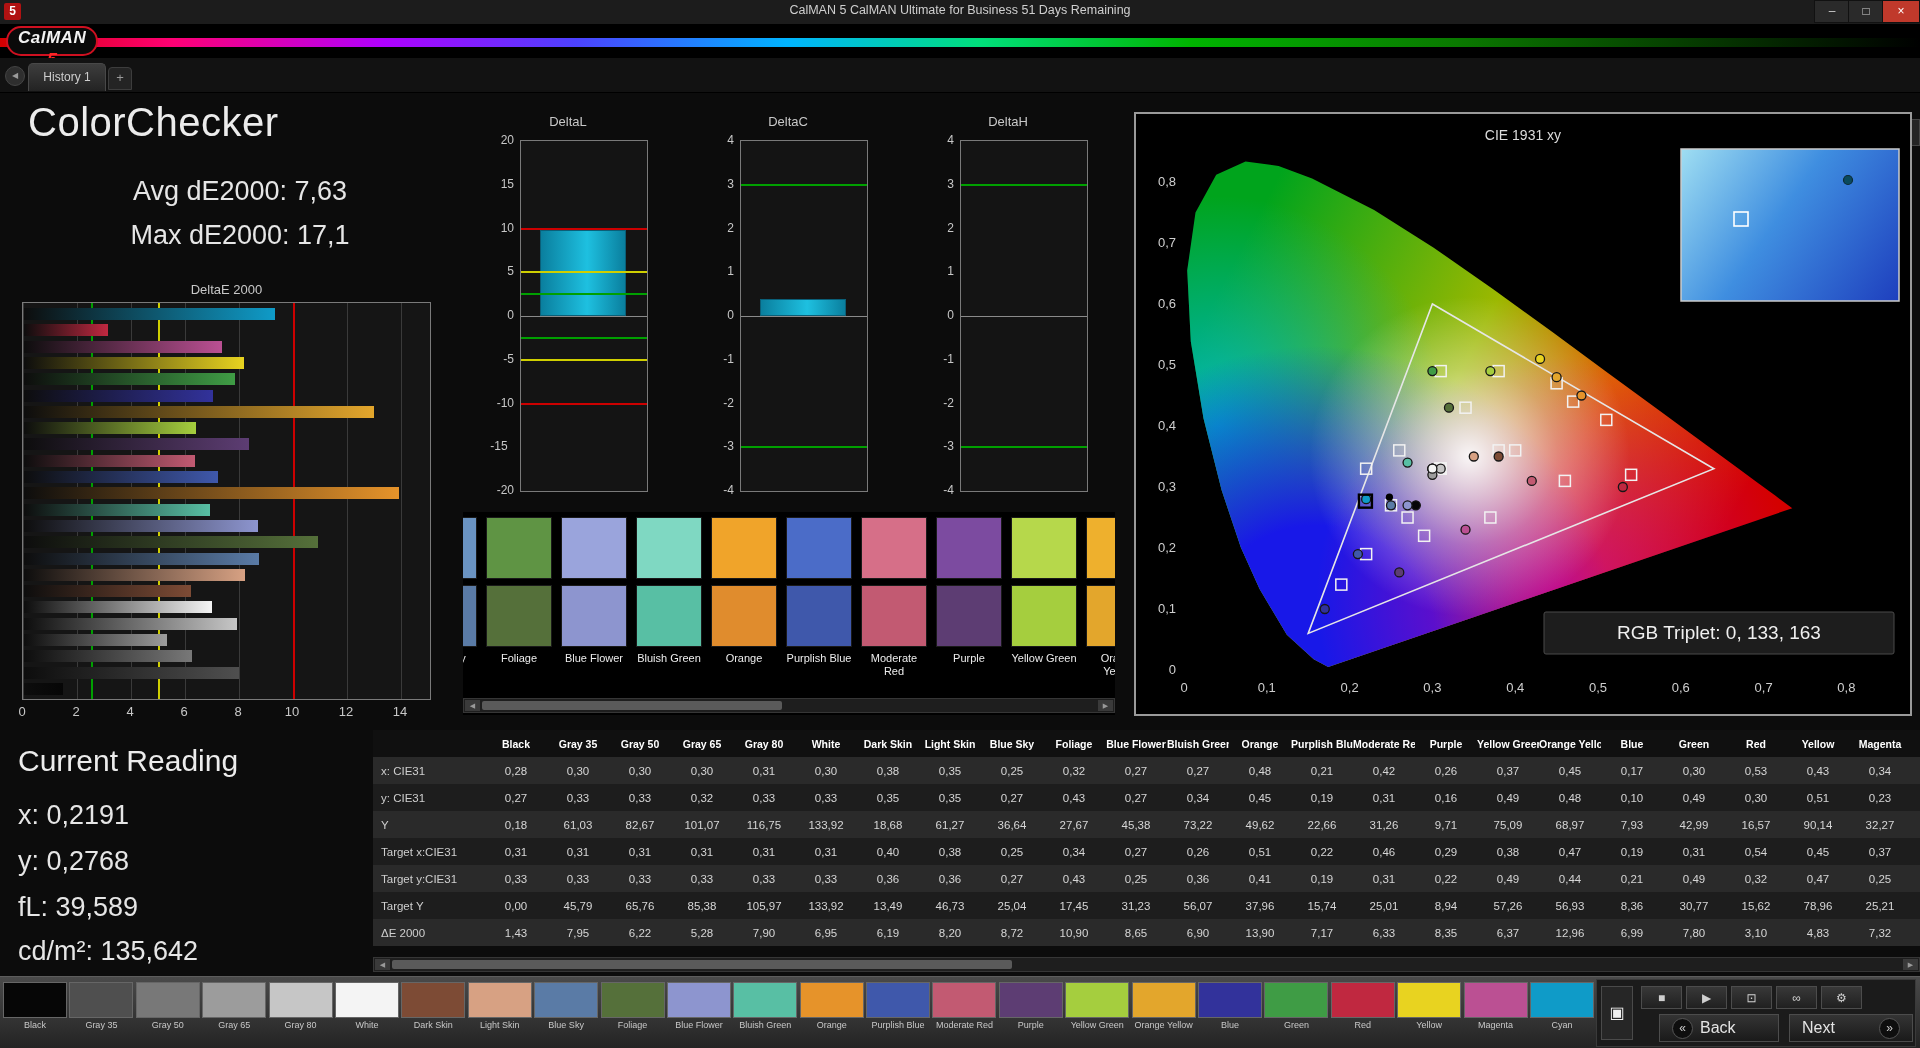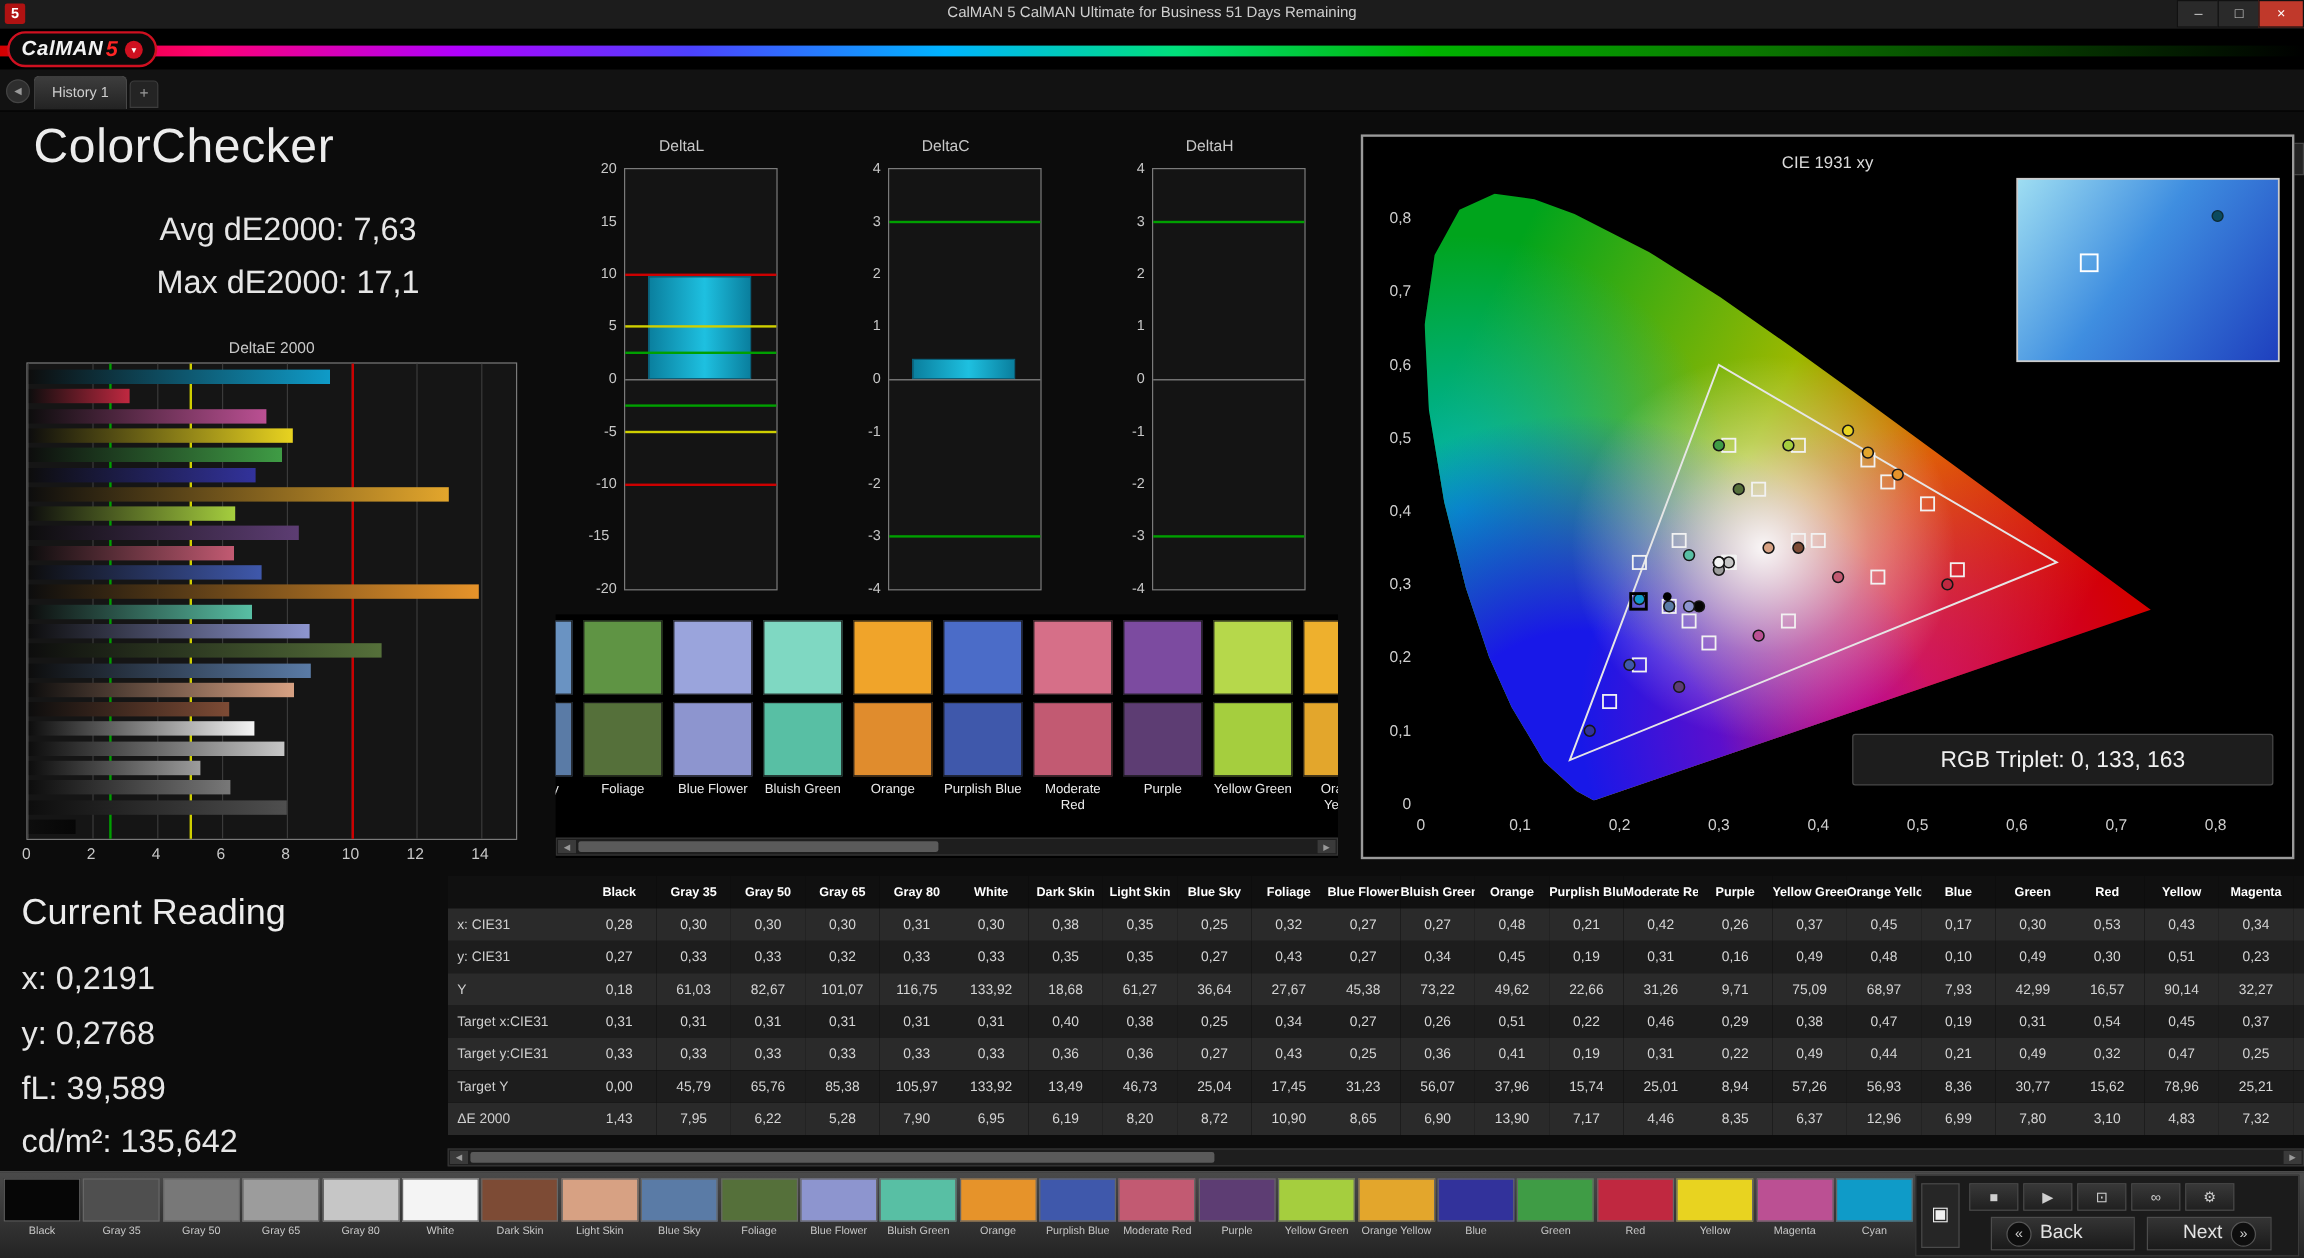--- a/index.html
+++ b/index.html
@@ -11,21 +11,21 @@
   #win-title{position:absolute;left:0;right:0;top:3px;text-align:center;font-size:12.5px;color:#cfcfcf;}
   .wbtn{position:absolute;top:0;width:34px;height:21px;text-align:center;line-height:20px;font-size:12px;
     color:#cfcfcf;background:#2a2a2a;border:1px solid #111;cursor:default;}
   #btn-min{right:70px;} #btn-max{right:36px;}
   #btn-close{right:0;width:36px;background:#c0392b;color:#fff;}
   
   #logorow{position:absolute;left:0;top:24px;width:1920px;height:34px;background:#000;}
   #rainbow{position:absolute;left:0;top:14px;width:1920px;height:9px;
     background:linear-gradient(90deg,#d40000 0%,#ff0074 9%,#b000ff 20%,#4c42ff 30%,#00b4ff 41%,#00e07c 51%,#00b400 62%,#0a7800 76%,#053200 90%,#000 100%);}
   #calman-logo{position:absolute;left:6px;top:2px;height:26px;padding:0 10px;background:#0a0a0a;
-    border:2px solid #cf1020;border-radius:15px;display:flex;align-items:center;gap:2px;}
+    border:2px solid #cf1020;border-radius:15px;display:flex;align-items:center;gap:2px;flex-direction:column;}
   #calman-logo .t1{color:#f2f2f2;font-size:17px;font-weight:bold;font-style:italic;letter-spacing:.5px;}
   #calman-logo .t2{color:#ff2626;font-size:18px;font-weight:bold;font-style:italic;}
   #logo-caret{width:15px;height:15px;border-radius:50%;background:#cf1020;color:#fff;font-size:8px;
     text-align:center;line-height:15px;margin-left:4px;}
   
   #tabbar{position:absolute;left:0;top:58px;width:1920px;height:34px;background:#121212;border-bottom:1px solid #000;}
   #nav-back{position:absolute;left:5px;top:8px;width:18px;height:18px;border-radius:50%;background:#2e2e2e;
     color:#9a9a9a;font-size:8px;text-align:center;line-height:18px;border:1px solid #444;}
   #tab-history{position:absolute;left:28px;top:5px;width:76px;height:27px;background:linear-gradient(#3d3d3d,#232323);
     border:1px solid #484848;border-bottom:none;border-radius:5px 5px 0 0;color:#cfcfcf;font-size:12px;
@@ -103,21 +103,21 @@
   .patch .pc{width:64px;height:36px;border:1px solid #666;box-sizing:border-box;}
   .patch .pl{font-size:9px;color:#c8c8c8;line-height:1.15;margin-top:2px;}
   #controls-panel{position:absolute;left:1596px;top:2px;width:320px;height:68px;background:#1b1b1b;border:1px solid #3a3a3a;box-sizing:border-box;}
   #btn-pattern{position:absolute;left:4px;top:6px;width:30px;height:52px;background:#262626;border:1px solid #4a4a4a;
     color:#f0f0f0;font-size:16px;text-align:center;line-height:52px;}
   #transport{position:absolute;left:44px;top:6px;display:flex;gap:4px;}
   .trbtn{width:41px;height:23px;background:linear-gradient(#383838,#202020);border:1px solid #4c4c4c;
     color:#cfcfcf;font-size:12px;text-align:center;line-height:22px;box-sizing:border-box;}
   .navbtn{position:absolute;top:34px;height:28px;background:linear-gradient(#343434,#1a1a1a);border:1px solid #4c4c4c;
     color:#e4e4e4;font-size:16px;display:flex;align-items:center;gap:7px;padding:0 12px;box-sizing:border-box;}
-  #btn-back{left:62px;width:120px;} #btn-next{left:192px;width:104px;justify-content:flex-end;}
+  #btn-back{left:62px;width:120px;} #btn-next{left:192px;width:124px;justify-content:space-between;}
   .chev{width:19px;height:19px;border-radius:50%;background:#0e0e0e;border:1px solid #555;color:#ccc;
     font-size:12px;text-align:center;line-height:18px;flex:none;}
 </style>
 </head>
 <body>
 
 <div id="titlebar">
   <div id="app-icon">5</div>
   <div id="win-title">CalMAN 5 CalMAN Ultimate for Business 51 Days Remaining</div>
   <div class="wbtn" id="btn-min">–</div>
@@ -661,21 +661,21 @@
           <td>7,90</td>
           <td>6,95</td>
           <td>6,19</td>
           <td>8,20</td>
           <td>8,72</td>
           <td>10,90</td>
           <td>8,65</td>
           <td>6,90</td>
           <td>13,90</td>
           <td>7,17</td>
-          <td>4,46</td>
+          <td>6,33</td>
           <td>8,35</td>
           <td>6,37</td>
           <td>12,96</td>
           <td>6,99</td>
           <td>7,80</td>
           <td>3,10</td>
           <td>4,83</td>
           <td>7,32</td>
           <td>9,3</td>
         </tr>

